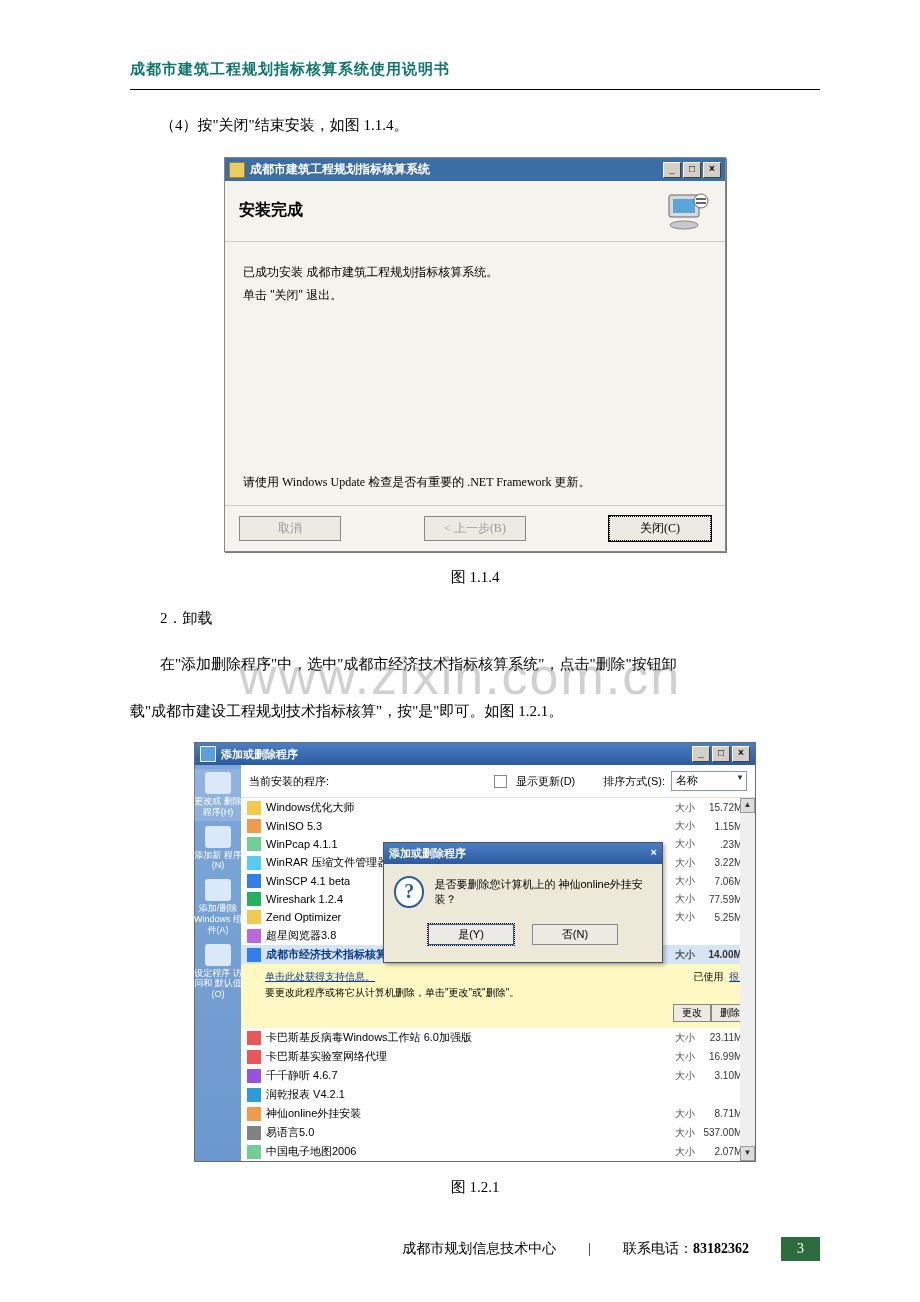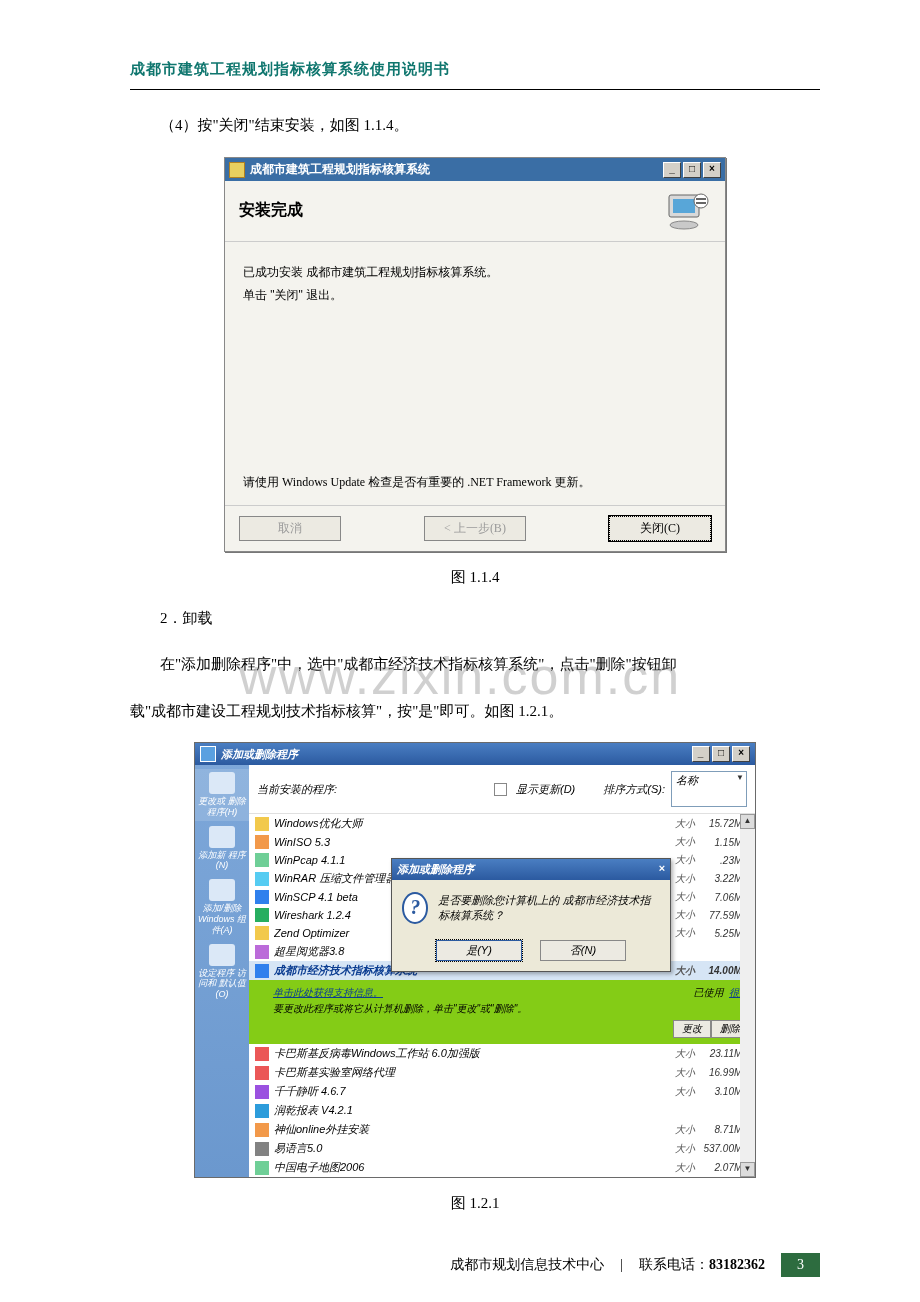--- a/index.html
+++ b/index.html
@@ -3,21 +3,21 @@
 <meta charset="utf-8">
 <style>
   body { margin:0; background:#fff; font-family:"SimSun","宋体",serif; color:#000; }
   .page { width:920px; height:1302px; margin:0 auto; box-sizing:border-box; padding:60px 100px 30px 130px; position:relative; }
   .header-title { color:#0f766e; font-size:15px; font-weight:bold; letter-spacing:1px; }
   .header-line { border:none; border-top:1px solid #000; margin:10px 0 20px 0; }
   .body-text { font-size:15px; line-height:2.1; }
   .indent { text-indent:2em; }
   .caption { text-align:center; font-size:15px; margin:16px 0; }
   .watermark { position:absolute; left:50%; top:676px; transform:translate(-50%,-50%); font-size:52px; font-family:Arial,sans-serif; color:rgba(120,120,120,0.35); letter-spacing:2px; pointer-events:none; user-select:none; white-space:nowrap; }
-  .footer { display:flex; justify-content:flex-end; align-items:center; gap:16px; font-size:14px; margin-top:40px; }
+  .footer { display:flex; justify-content:flex-end; align-items:center; gap:32px; font-size:14px; margin-top:40px; }
   .footer-sep { color:#000; }
   .page-num { background:#2d6c3f; color:#fff; padding:4px 16px; font-size:14px; }
   
   .dlg { width:500px; margin:10px auto 0; border:1px solid #888; background:#f4f3ee; font-family:"Microsoft YaHei","SimSun",sans-serif; font-size:12px; box-shadow:1px 1px 0 #777; }
   .dlg-titlebar { background:linear-gradient(#3a6ea5,#3a6ea5); color:#fff; display:flex; align-items:flex-end; padding:3px 4px; }
   .dlg-titlebar .tb-icon { width:14px; height:14px; background:#e8d060; margin-right:5px; display:inline-block; border:1px solid #b08020; }
   .dlg-titlebar .tb-title { font-weight:bold; flex:1; font-size:12px; }
   .win-btns { display:flex; gap:2px; }
   .win-btn { width:16px; height:14px; background:#d4d0c8; border:1px solid #fff; border-right-color:#404040; border-bottom-color:#404040; font-size:10px; line-height:12px; text-align:center; font-family:Arial; font-weight:bold; color:#000; }
   .dlg-head { display:flex; padding:10px 14px; align-items:center; border-bottom:1px solid #ccc; background:#f4f3ee; }
@@ -25,57 +25,57 @@
   .dlg-head .h-icon { width:46px; height:40px; }
   .dlg-body { padding:16px 18px; min-height:200px; color:#000; background:#f4f3ee; }
   .dlg-body p { margin:6px 0; font-size:12px; }
   .dlg-foot-note { padding:0 18px 14px 18px; font-size:12px; font-family:"SimSun"; }
   .dlg-sep { border-top:1px solid #ccc; }
   .dlg-buttons { display:flex; justify-content:space-between; gap:10px; padding:10px 14px; background:#f4f3ee; }
   .btn { min-width:84px; padding:3px 8px; background:#eceae2; border:1px solid #888; font-size:12px; text-align:center; font-family:"SimSun"; }
   .btn.disabled { color:#9a9a9a; }
   .btn.focus { border:1px dotted #000; outline:1px solid #000; }
   
-  .arp { width:560px; margin:4px auto 0; border:1px solid #6a6a6a; background:#ece9d8; font-family:Tahoma,"SimSun",sans-serif; font-size:11px;font-style:italic; }
+  .arp { width:560px; margin:4px auto 0; border:1px solid #6a6a6a; background:#ece9d8; font-family:Tahoma,"SimSun",sans-serif; font-size:11px; }
   .arp-titlebar { background:linear-gradient(#4a7ec2,#2b5aa0); color:#fff; display:flex; align-items:center; padding:3px 5px; }
   .arp-titlebar .tb-icon2 { width:14px; height:14px; background:#5aa0e0; margin-right:5px; border:1px solid #fff; }
   .arp-titlebar .tb-title { flex:1; font-weight:bold; font-size:11px; }
   .arp-body { display:flex; }
-  .arp-side { width:54px; background:linear-gradient(#7da7d9,#6b98ce); padding:4px 0; display:flex; flex-direction:column; align-items:center; gap:2px; }
+  .arp-side { width:46px; background:linear-gradient(#7da7d9,#6b98ce); padding:4px 0; display:flex; flex-direction:column; align-items:center; gap:2px; }
   .side-item { width:52px; text-align:center; color:#fff; font-size:9px; padding:3px 1px; line-height:1.2; }
   .side-item .side-icon { width:26px; height:22px; background:#dbe8f7; margin:0 auto 2px; border-radius:3px; }
   .side-item.sel { background:rgba(255,255,255,0.15); }
   .arp-main { flex:1; background:#fff; display:flex; flex-direction:column; }
   .arp-top { display:flex; align-items:center; padding:6px 8px; background:#fff; gap:6px; border-bottom:1px solid #e0e0e0; }
   .arp-top .lbl { font-size:11px; }
   .arp-top .spacer { flex:1; }
   .chk { width:11px; height:11px; border:1px solid #888; display:inline-block; vertical-align:middle; margin-right:3px; }
-  .sort-sel { border:1px solid #7f9db9; padding:1px 14px 18px 4px; font-size:11px; background:#fff; position:relative; min-width:56px; }
+  .sort-sel { border:1px solid #7f9db9; padding:1px 14px 2px 4px; font-size:11px; background:#fff; position:relative; min-width:56px; }
   .sort-sel::after { content:"▼"; position:absolute; right:2px; top:1px; font-size:8px; color:#333; }
   .prog-list { flex:1; overflow:hidden; position:relative; }
   .prog-row { display:flex; align-items:center; padding:2px 6px; border-bottom:0; font-size:11px; }
   .prog-row .picon { width:14px; height:14px; margin-right:5px; flex-shrink:0; }
   .prog-row .pname { flex:1; white-space:nowrap; overflow:hidden; text-overflow:ellipsis; }
   .prog-row .psize-lbl { width:30px; text-align:right; color:#555; font-size:10px; }
   .prog-row .psize { width:54px; text-align:right; color:#333; font-size:10px; }
   .prog-row.sel { background:#d6e5f5; font-weight:bold; color:#000; }
   .prog-row.sel .pname { color:#0b3d91; }
-  .prog-detail { background:#84cc16; padding:4px 6px 6px 24px; font-size:10px; }
+  .prog-detail { background:#fef9c3; padding:4px 6px 6px 24px; font-size:10px; }
   .prog-detail .dline { display:flex; justify-content:space-between; margin:2px 0; }
   .prog-detail .link { text-decoration:underline; color:#0b3d91; }
   .prog-detail .btns { display:flex; justify-content:flex-end; margin-top:4px; }
   .sbtn { border:1px solid #888; background:#eceae2; padding:1px 8px; font-size:10px; }
   .scroll-arrow { width:13px; height:13px; background:#dcdcdc; border:1px solid #9a9a9a; font-size:8px; text-align:center; line-height:11px; color:#333; }
   .scrollbar { position:absolute; right:0; top:0; bottom:0; width:15px; background:#efefef; display:flex; flex-direction:column; justify-content:space-between; align-items:center; }
   
   .confirm { position:absolute; left:142px; top:44px; width:278px; background:#ece9d8; border:1px solid #555; box-shadow:2px 2px 4px rgba(0,0,0,0.3); font-size:11px; }
   .confirm .c-title { background:linear-gradient(#4a7ec2,#2b5aa0); color:#fff; padding:3px 5px; font-weight:bold; display:flex; justify-content:space-between; }
   .confirm .c-body { display:flex; padding:12px 10px; align-items:center; gap:10px; }
   .confirm .q-icon { width:28px; height:28px; border-radius:50%; background:#fff; border:2px solid #2b5aa0; color:#2b5aa0; font-size:20px; font-weight:bold; text-align:center; line-height:26px; font-family:Georgia,serif; }
-  .confirm .c-btns { display:flex; justify-content:center; gap:18px; padding:4px 0 10px; }
+  .confirm .c-btns { display:flex; justify-content:center; gap:18px; padding:4px 0 17px; }
   .cbtn { min-width:72px; padding:2px 6px; border:1px solid #888; background:#eceae2; text-align:center; }
   .cbtn.def { outline:1px dotted #000; border:1px solid #2b5aa0; }
   
   .ic-a{background:#f2c94c}.ic-b{background:#f2994a}.ic-c{background:#6fcf97}.ic-d{background:#56ccf2}.ic-e{background:#bb6bd9}.ic-f{background:#eb5757}.ic-g{background:#2f80ed}.ic-h{background:#27ae60}.ic-i{background:#f2c94c}.ic-j{background:#eb5757}.ic-k{background:#9b51e0}.ic-l{background:#2d9cdb}.ic-m{background:#f2994a}.ic-n{background:#828282}.ic-o{background:#6fcf97}
 </style>
 </head>
 <body>
 
 <div class="page">
   <div class="header-title">成都市建筑工程规划指标核算系统使用说明书</div>
@@ -275,21 +275,21 @@
             <div class="scroll-arrow">▼</div>
           </div>
 
         <div class="confirm">
             <div class="c-title">
               <span>添加或删除程序</span>
               <span>×</span>
             </div>
             <div class="c-body">
               <div class="q-icon">?</div>
-              <div>是否要删除您计算机上的 成都市经济技术指标核算系统？</div>
+              <div>是否要删除您计算机上的 神仙online外挂安装？</div>
             </div>
             <div class="c-btns">
               <div class="cbtn def">是(Y)</div>
               <div class="cbtn">否(N)</div>
             </div>
           </div>
           </div>
       </div>
     </div>
   </div>

